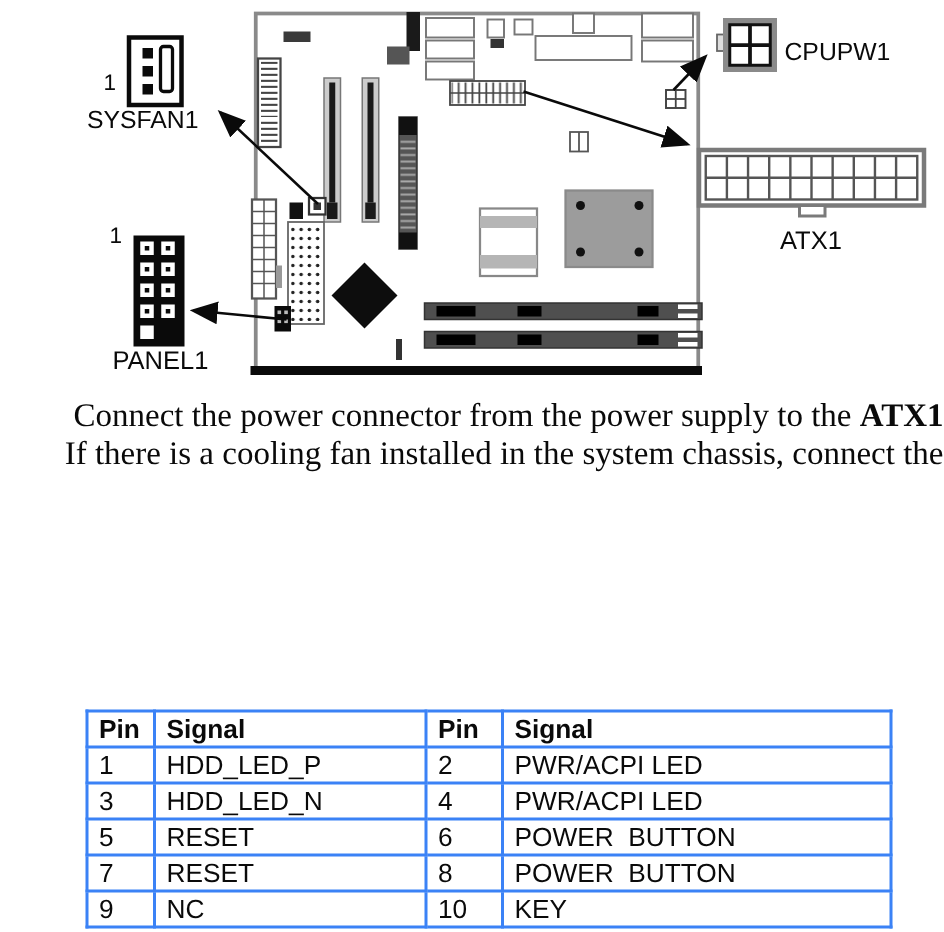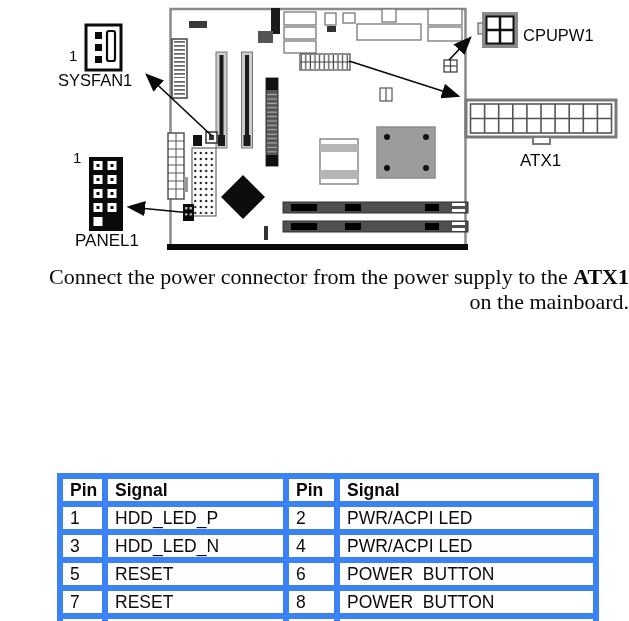--- a/index.html
+++ b/index.html
@@ -13,21 +13,21 @@
   .lbl-panel1{left:75px;top:232px;font-size:17px;}
   .lbl-panel1-pin{left:73px;top:150px;font-size:15px;}
   .lbl-cpupw1{left:523px;top:26px;font-size:16.5px;}
   .lbl-atx1{left:520px;top:152px;font-size:17px;}
   .text-block{padding:2px 0 0 23px;height:202px;font-family:"Liberation Serif",serif;
               font-size:22px;line-height:25px;}
   .tline{white-space:nowrap;text-align:right;}
   .tline b{font-weight:bold;}
   table.pins{border-collapse:collapse;margin:7px 0 0 57px;table-layout:fixed;width:536px;
              font-family:"Liberation Sans",sans-serif;font-size:17.5px;}
-  table.pins th,table.pins td{border:6px solid #3b82f6;padding:1px 7px;line-height:20px;
+  table.pins th,table.pins td{border:2px solid #3b82f6;padding:1px 7px;line-height:20px;
              text-align:left;white-space:pre;overflow:hidden;}
   table.pins th{font-weight:bold;}
 </style>
 </head>
 <body>
 
 <div class="page">
 
   <div class="diagram">
     <svg width="629" height="262" viewBox="0 0 629 262">
@@ -218,21 +218,21 @@
     <div class="dlabel lbl-sysfan1-pin">1</div>
     <div class="dlabel lbl-sysfan1">SYSFAN1</div>
     <div class="dlabel lbl-panel1-pin">1</div>
     <div class="dlabel lbl-panel1">PANEL1</div>
     <div class="dlabel lbl-cpupw1">CPUPW1</div>
     <div class="dlabel lbl-atx1">ATX1</div>
   </div>
 
   <div class="text-block">
     <div class="tline"><span>Connect the power connector from the power supply to the </span><b>ATX1</b><span></span></div>
-    <div class="tline"><span>on the mainboard.</span><b></b><span></span></div>
+    <div class="tline"><span>If there is a cooling fan installed in the system chassis, connect the</span><b></b><span></span></div>
   </div>
 
   <table class="pins">
     <colgroup>
       <col style="width:45px">
         <col style="width:181px">
         <col style="width:51px">
         <col style="width:259px">
     </colgroup>
     <thead>

